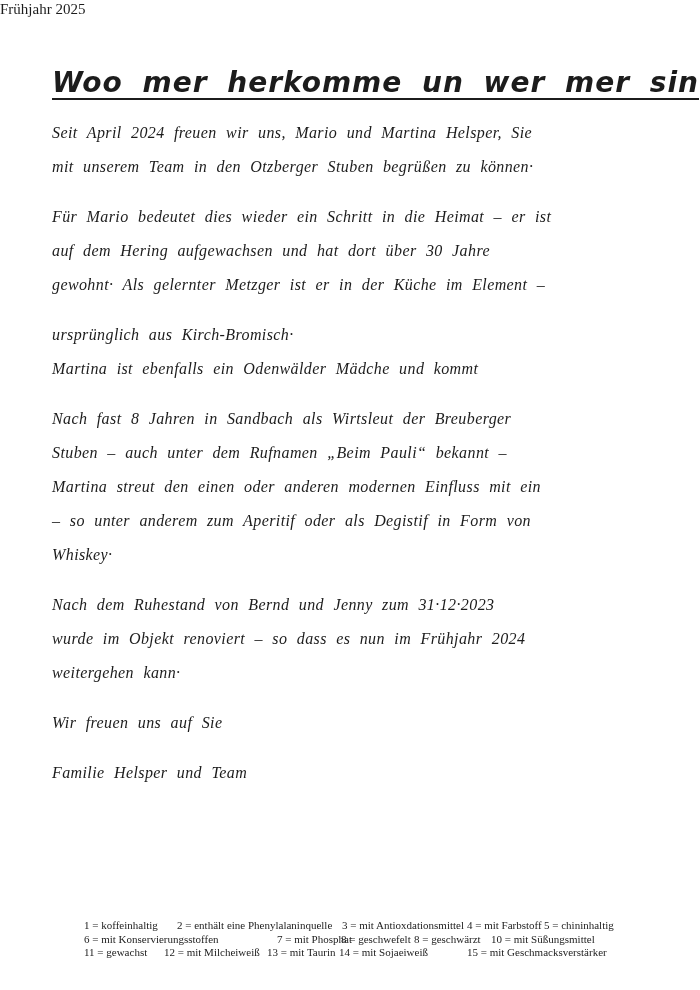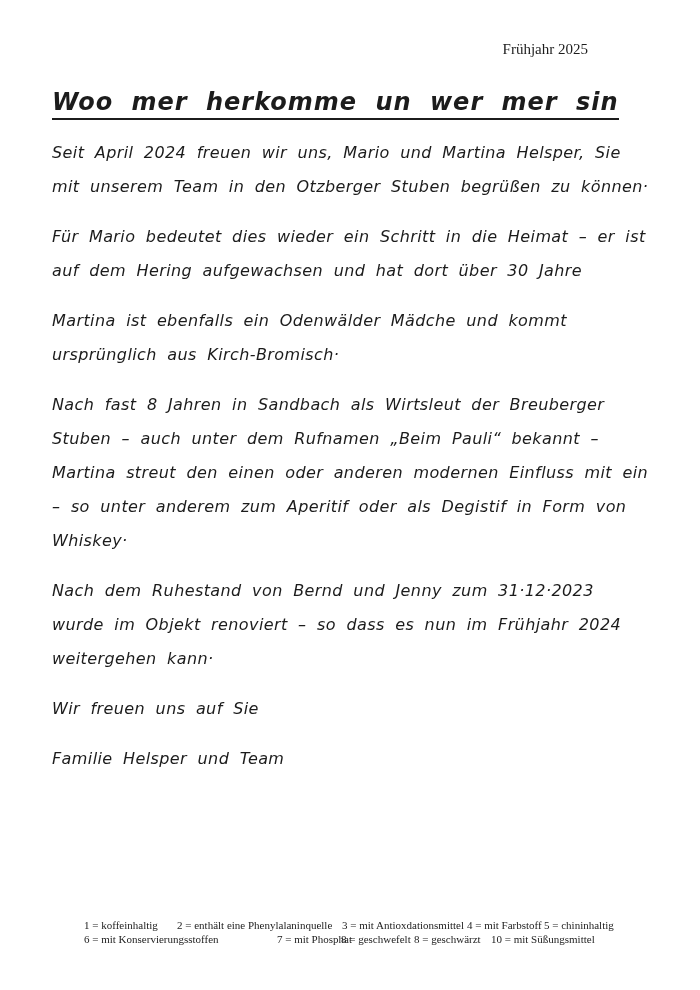--- a/index.html
+++ b/index.html
@@ -10,52 +10,52 @@
   .page {
     position: relative;
     width: 700px;
     height: 990px;
     background: #ffffff;
     overflow: hidden;
     color: #1c1c1c;
   }
   
   .header {
-    padding-top: 40px;
     padding-right: 112px;
-    text-align: right;
+    text-align: left;
     font-family: "Liberation Serif", serif;
     font-size: 15px;
     line-height: 18px;
   }
   
   .title {
     display: inline-block;
-    margin: 32px 0 0 52px;
+    margin: 52px 0 0 52px;
     font-family: cursive, "DejaVu Sans", sans-serif;
     font-style: italic;
     font-weight: bold;
-    font-size: 24px;
+    font-size: 28px;
     line-height: 25px;
     letter-spacing: 1px;
     word-spacing: 9px;
     border-bottom: 2px solid #1c1c1c;
     padding-bottom: 3px;
   }
   
   .body-text {
     margin: 12px 60px 0 52px;
     font-family: cursive, "DejaVu Sans", sans-serif;
     font-style: italic;
     font-size: 16px;
     letter-spacing: 0.4px;
     word-spacing: 5px;
   }
   .body-text p {
     margin: 16px 0 10px 0;
+    font-family: Liberation Serif, serif;
   }
   .body-text .line {
     display: block;
     line-height: 34px;
     white-space: nowrap;
   }
   
   .footnotes {
     position: absolute;
     left: 46px;
@@ -96,24 +96,25 @@
   <h1 class="title">Woo mer herkomme un wer mer sin</h1>
 
   <div class="body-text">
       <p>
         <span class="line">Seit April 2024 freuen wir uns, Mario und Martina Helsper, Sie</span>
         <span class="line">mit unserem Team in den Otzberger Stuben begrüßen zu können·</span>
       </p>
       <p>
         <span class="line">Für Mario bedeutet dies wieder ein Schritt in die Heimat – er ist</span>
         <span class="line">auf dem Hering aufgewachsen und hat dort über 30 Jahre</span>
+        <span class="line">gewohnt· Als gelernter Metzger ist er in der Küche im Element –</span>
       </p>
       <p>
+        <span class="line">ursprünglich aus Kirch-Bromisch·</span>
         <span class="line">Martina ist ebenfalls ein Odenwälder Mädche und kommt</span>
-        <span class="line">ursprünglich aus Kirch-Bromisch·</span>
       </p>
       <p>
         <span class="line">Nach fast 8 Jahren in Sandbach als Wirtsleut der Breuberger</span>
         <span class="line">Stuben – auch unter dem Rufnamen „Beim Pauli“ bekannt –</span>
         <span class="line">Martina streut den einen oder anderen modernen Einfluss mit ein</span>
         <span class="line">– so unter anderem zum Aperitif oder als Degistif in Form von</span>
         <span class="line">Whiskey·</span>
       </p>
       <p>
         <span class="line">Nach dem Ruhestand von Bernd und Jenny zum 31·12·2023</span>
@@ -136,15 +137,22 @@
         <span class="fn-item">4 = mit Farbstoff</span>
         <span class="fn-item">5 = chininhaltig</span>
       </div>
       <div class="fn-row fn-row2">
         <span class="fn-item">6 = mit Konservierungsstoffen</span>
         <span class="fn-item">7 = mit Phosphat</span>
         <span class="fn-item">8 = geschwefelt</span>
         <span class="fn-item">8 = geschwärzt</span>
         <span class="fn-item">10 = mit Süßungsmittel</span>
       </div>
+      <div class="fn-row fn-row3">
+        <span class="fn-item">11 = gewachst</span>
+        <span class="fn-item">12 = mit Milcheiweiß</span>
+        <span class="fn-item">13 = mit Taurin</span>
+        <span class="fn-item">14 = mit Sojaeiweiß</span>
+        <span class="fn-item">15 = mit Geschmacksverstärker</span>
+      </div>
     </div>
 
 </div>
 
 </body></html>

